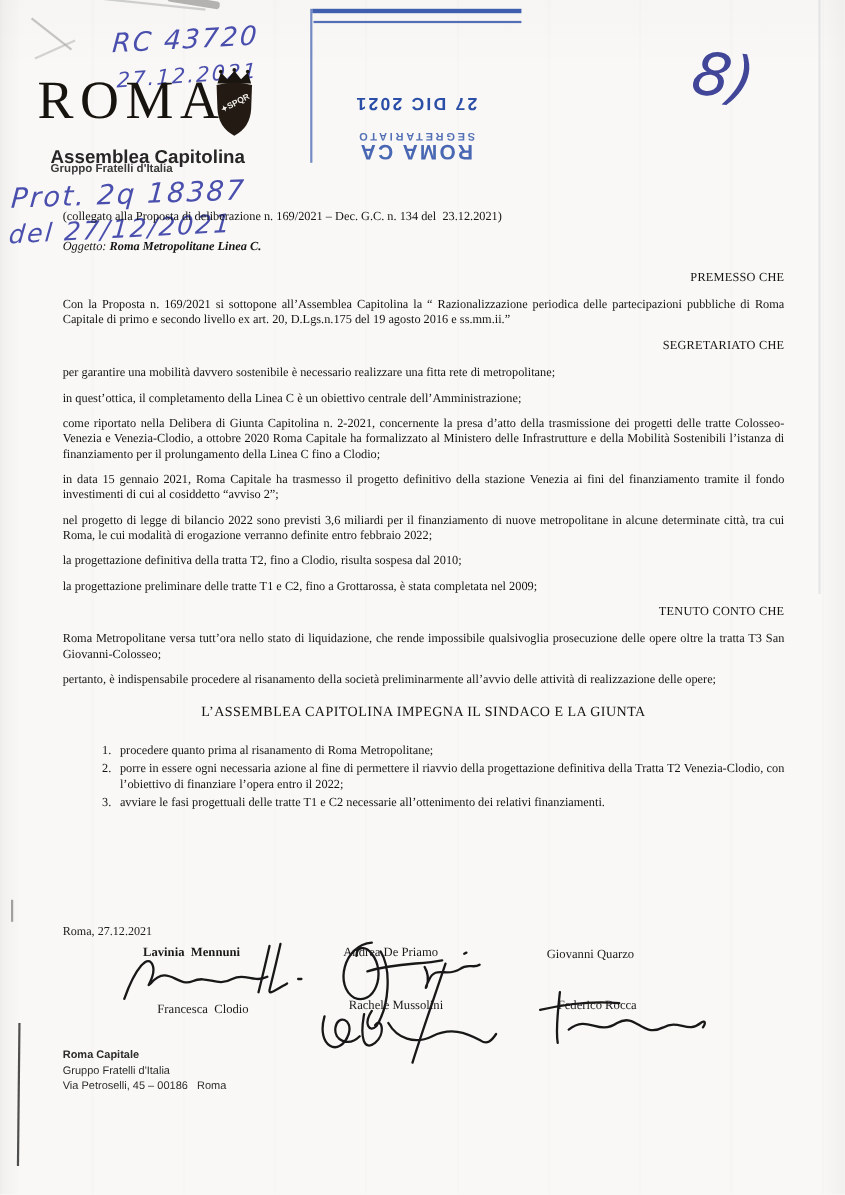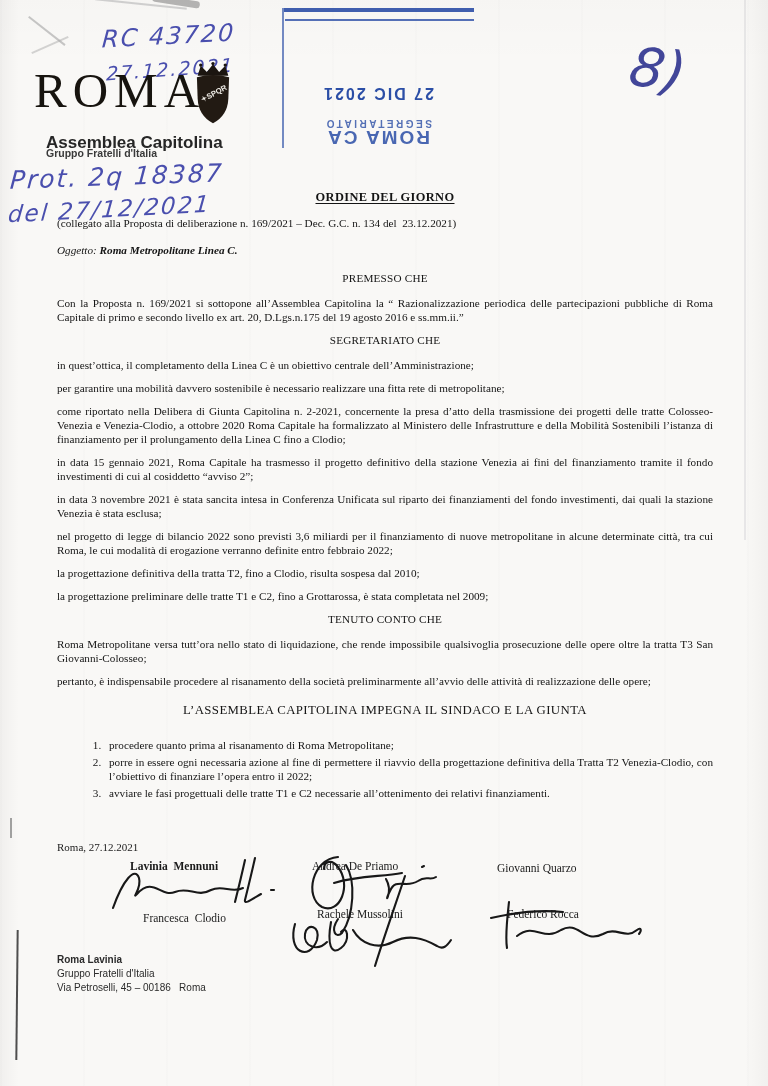--- a/index.html
+++ b/index.html
@@ -56,21 +56,21 @@
   .org2{position:absolute;left:46px;top:147px;font-family:"Liberation Sans",sans-serif;font-weight:bold;font-size:10.5px;color:#3a3a3a;}
   
   .doc{
     position:absolute;left:57px;top:190px;width:656px;
     font-size:11.2px;line-height:14px;color:#141414;
   }
   .doc-title{text-align:center;font-weight:bold;font-size:12.4px;letter-spacing:.4px;text-decoration:underline;text-underline-offset:2px;margin:0 0 12px;}
   .doc-subtitle{font-size:11.2px;margin:0 0 13px;white-space:pre-wrap;}
   .doc-oggetto{margin:0 0 14px;font-style:italic;}
   .doc-oggetto b{font-weight:bold;}
-  .blk-heading{text-align:center;letter-spacing:.2px;margin:3px 0 11px;}
+  .blk-heading{text-align:right;letter-spacing:.2px;margin:3px 0 11px;}
   .blk-paragraph{text-align:justify;margin:0 0 9px;}
   .blk-resolution{text-align:center;font-size:12.8px;letter-spacing:.4px;margin:15px 0 21px;}
   .doc-list{margin:8px 0 0;padding-left:47px;}
   .doc-list li{margin-bottom:3px;padding-left:5px;text-align:justify;}
   .place-date{position:absolute;left:57px;top:841px;font-size:11px;}
   
   .sig-name{position:absolute;font-size:11.5px;white-space:pre;color:#1a1a1a;}
   .sig-svg{position:absolute;overflow:visible;}
   .sig-svg path{fill:none;stroke:#181818;stroke-width:2.1;stroke-linecap:round;stroke-linejoin:round;}
   
@@ -118,32 +118,30 @@
   <circle cx="14" cy="4" r="2.2" fill="#1b1510"></circle>
     <circle cx="30" cy="2" r="2.2" fill="#1b1510"></circle>
     <circle cx="46" cy="4" r="2.2" fill="#1b1510"></circle>
   <path d="M9 20 Q30 14 51 20 L50 48 Q49 70 30 80 Q11 70 10 48 Z" fill="#221a13"></path>
   <text x="13" y="45" transform="rotate(-28 30 42)" font-family="Liberation Sans, sans-serif" font-size="10" fill="#f2efe9" font-weight="bold">✦SPQR</text>
 </svg>
 <div class="org1">Assemblea Capitolina</div>
 <div class="org2">Gruppo Fratelli d'Italia</div>
 
 <div class="doc">
-  <div class="doc-title">ORDINE DEL GIORNO</div>
   <div class="doc-subtitle">(collegato alla Proposta di deliberazione n. 169/2021 – Dec. G.C. n. 134 del  23.12.2021)</div>
   <div class="doc-oggetto"><span style="white-space:pre;">Oggetto: </span><b>Roma Metropolitane Linea C.</b></div>
   <div id="doc-blocks">
       <div class="blk-heading">PREMESSO CHE</div>
       <div class="blk-paragraph">Con la Proposta n. 169/2021 si sottopone all’Assemblea Capitolina la “ Razionalizzazione periodica delle partecipazioni pubbliche di Roma Capitale di primo e secondo livello ex art. 20, D.Lgs.n.175 del 19 agosto 2016 e ss.mm.ii.”</div>
       <div class="blk-heading">SEGRETARIATO CHE</div>
+      <div class="blk-paragraph">per garantire una mobilità davvero sostenibile è necessario realizzare una fitta rete di metropolitane;</div>
       <div class="blk-paragraph">in quest’ottica, il completamento della Linea C è un obiettivo centrale dell’Amministrazione;</div>
-      <div class="blk-paragraph">per garantire una mobilità davvero sostenibile è necessario realizzare una fitta rete di metropolitane;</div>
       <div class="blk-paragraph">come riportato nella Delibera di Giunta Capitolina n. 2-2021, concernente la presa d’atto della trasmissione dei progetti delle tratte Colosseo-Venezia e Venezia-Clodio, a ottobre 2020 Roma Capitale ha formalizzato al Ministero delle Infrastrutture e della Mobilità Sostenibili l’istanza di finanziamento per il prolungamento della Linea C fino a Clodio;</div>
       <div class="blk-paragraph">in data 15 gennaio 2021, Roma Capitale ha trasmesso il progetto definitivo della stazione Venezia ai fini del finanziamento tramite il fondo investimenti di cui al cosiddetto “avviso 2”;</div>
-      <div class="blk-paragraph">in data 3 novembre 2021 è stata sancita intesa in Conferenza Unificata sul riparto dei finanziamenti del fondo investimenti, dai quali la stazione Venezia è stata esclusa;</div>
       <div class="blk-paragraph">nel progetto di legge di bilancio 2022 sono previsti 3,6 miliardi per il finanziamento di nuove metropolitane in alcune determinate città, tra cui Roma, le cui modalità di erogazione verranno definite entro febbraio 2022;</div>
       <div class="blk-paragraph">la progettazione definitiva della tratta T2, fino a Clodio, risulta sospesa dal 2010;</div>
       <div class="blk-paragraph">la progettazione preliminare delle tratte T1 e C2, fino a Grottarossa, è stata completata nel 2009;</div>
       <div class="blk-heading">TENUTO CONTO CHE</div>
       <div class="blk-paragraph">Roma Metropolitane versa tutt’ora nello stato di liquidazione, che rende impossibile qualsivoglia prosecuzione delle opere oltre la tratta T3 San Giovanni-Colosseo;</div>
       <div class="blk-paragraph">pertanto, è indispensabile procedere al risanamento della società preliminarmente all’avvio delle attività di realizzazione delle opere;</div>
       <div class="blk-resolution">L’ASSEMBLEA CAPITOLINA IMPEGNA IL SINDACO E LA GIUNTA</div>
       <ol class="doc-list">
         <li>procedere quanto prima al risanamento di Roma Metropolitane;</li>
         <li>porre in essere ogni necessaria azione al fine di permettere il riavvio della progettazione definitiva della Tratta T2 Venezia-Clodio, con l’obiettivo di finanziare l’opera entro il 2022;</li>
@@ -180,16 +178,16 @@
   <path d="M48 50 C 44 72, 48 84, 58 76 C 68 68, 64 52, 58 60"></path>
   <path d="M70 58 C 78 72, 94 78, 110 70 C 126 62, 140 66, 154 74 C 160 78, 164 74, 168 68"></path>
 </svg>
 <svg class="sig-svg" style="left:487px;top:896px;" width="158" height="64" viewBox="0 0 158 64">
   <path d="M4 22 C 30 16, 56 14, 76 16"></path>
   <path d="M22 6 C 20 24, 18 40, 20 52"></path>
   <path d="M30 40 C 48 26, 56 46, 74 34 C 92 24, 96 48, 116 38 C 130 30, 138 44, 150 34 C 154 31, 155 34, 152 38"></path>
 </svg>
 
 <div class="footer">
-  <div class="f1">Roma Lavinia</div>
+  <div class="f1">Roma Capitale</div>
   <div>Gruppo Fratelli d'Italia</div>
   <div style="white-space:pre;">Via Petroselli, 45 – 00186   Roma</div>
 </div>
 
 </body></html>

